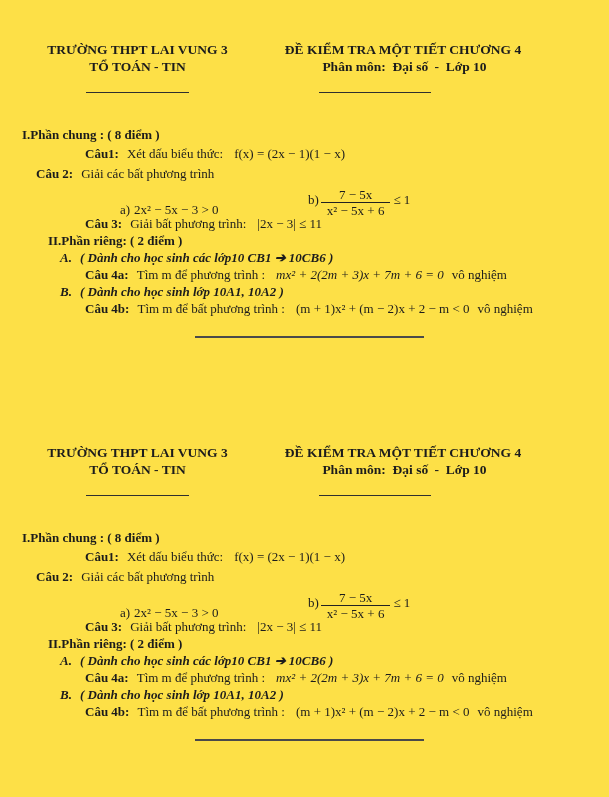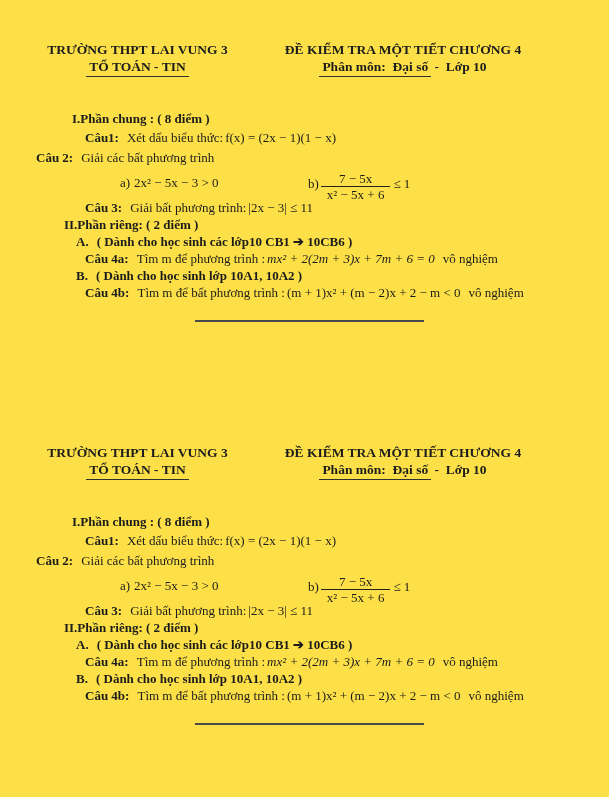--- a/index.html
+++ b/index.html
@@ -10,40 +10,40 @@
   }
   .copy { position:absolute; left:0; width:609px; }
   .copy-1 { top:36px; }
   .copy-2 { top:439px; }
 
   .hdr { display:flex; padding-top:5px; }
   .hdr-left  { margin-left:46px; width:183px; text-align:center;
                font-weight:bold; font-size:13.5px; line-height:17px; }
   .hdr-right { margin-left:53px; width:242px; text-align:center;
                font-weight:bold; font-size:13.5px; line-height:17px; }
-  .underlined { display:inline-block; border-bottom:1.5px solid #2f2f2f; padding:0 3px 1px; }
+  .underlined { display:inline-block; border-bottom:1.5px solid #2f2f2f; padding:0 3px 17px; }
 
   .bodytxt { margin-top:33px; line-height:17px; }
   .row { white-space:nowrap; }
-  .heading  { padding-left:72px; font-weight:bold; }
-  .heading2 { padding-left:64px; font-weight:bold; }
+  .heading  { padding-left:22px; font-weight:bold; }
+  .heading2 { padding-left:48px; font-weight:bold; }
   .q  { padding-left:85px; }
   .q1 { margin-top:2px; }
   .q2 { margin-top:3px;padding-left:36px; }
   .q3 { margin-top:2px; }
-  .ga { padding-left:76px; font-weight:bold; }
+  .ga { padding-left:60px; font-weight:bold; font-style:italic; }
   .lb { font-weight:bold; }
   .t  { margin-left:8px; }
-  .f  { margin-left:2px; }
+  .f  { margin-left:11px; }
   .sfx { margin-left:8px; }
   .pre { white-space:pre-wrap; }
   .it { font-style:italic;text-align:center; }
 
   .ab { position:relative; height:34px; margin-top:-3px; }
-  .col-a { position:absolute; left:120px; top:11px; }
+  .col-a { position:absolute; left:120px; top:22px; }
   .col-a .f { margin-left:4px; }
   .col-b { position:absolute; left:308px; top:0; display:flex; align-items:center; }
   .frac { display:inline-block; text-align:center; margin:8px 3px 0 2px; }
   .frac .num { display:block; line-height:15px; padding:0 6px; }
   .frac .den { display:block; line-height:16px; padding:0 6px; border-top:1.3px solid #222222; }
 
   .divider { margin:19px 0 0 195px; width:229px; height:2px; background:#4a4a4a; }
 </style>
 </head>
 <body>

